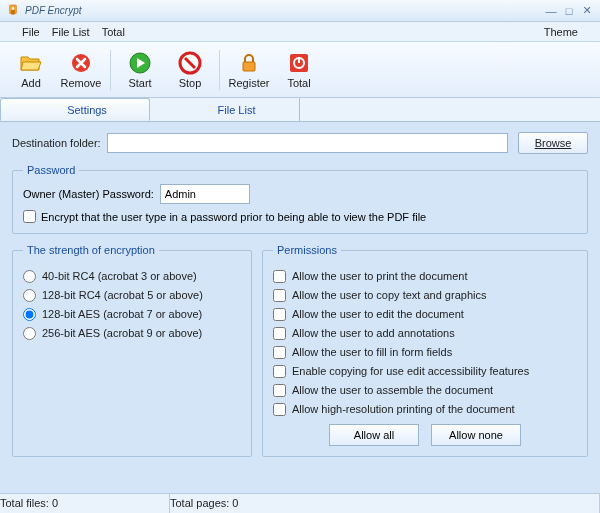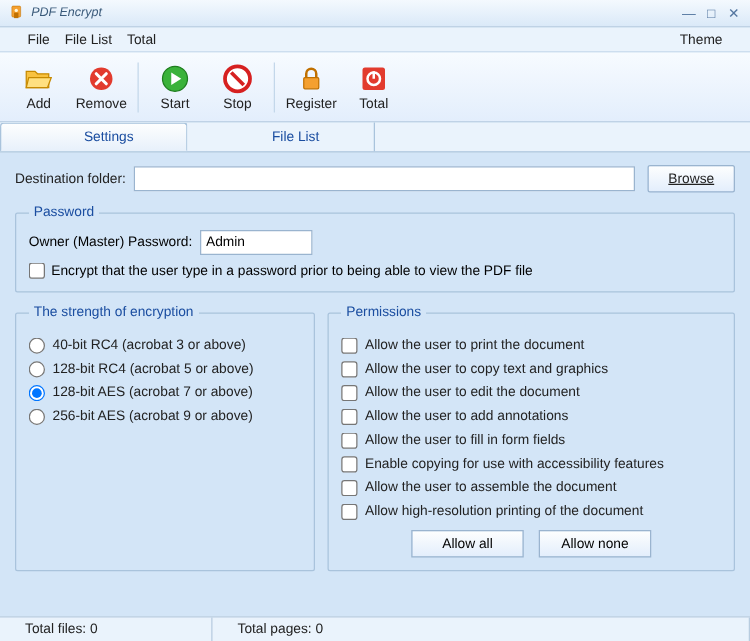--- a/index.html
+++ b/index.html
@@ -47,21 +47,21 @@
 .cols { display: flex; gap: 10px; }
 .cols fieldset { flex: 1; margin-bottom: 0; }
 .cols fieldset.strength { flex: 0 0 240px; }
 .radio, .perm { display: flex; align-items: flex-start; margin: 6px 0; color: #222; }
 .radio input, .perm input { margin-right: 6px; }
 .permbtns { display: flex; justify-content: center; gap: 12px; margin-top: 8px; }
 .permbtns button { height: 22px; width: 90px; background: linear-gradient(#fdfefe, #e3eefc); border: 1px solid #9ab4cf; cursor: pointer; }
 
 
 .statusbar { position: absolute; bottom: 0; left: 0; right: 0; height: 20px; background: #eaf3fc; border-top: 1px solid #b8ccdf; display: flex; }
-.statuscell { border-right: 1px solid #b8ccdf; padding: 3px 20px; color: #222; }
+.statuscell { border-right: 1px solid #b8ccdf; padding: 3px 0; color: #222; }
 .statuscell.first { width: 170px; }
 .statuscell.second { flex: 1; }
 </style>
 </head>
 <body>
 
 <div class="titlebar">
   <span class="appicon">
     <svg viewBox="0 0 16 16">
         <rect x="4" y="1" width="8" height="10" rx="1" fill="#f4a030" stroke="#c07000" stroke-width="0.5"></rect>
@@ -198,21 +198,21 @@
       <label class="perm">
           <input type="checkbox" style="">
           <span>Allow the user to add annotations</span>
         </label>
       <label class="perm">
           <input type="checkbox" style="">
           <span>Allow the user to fill in form fields</span>
         </label>
       <label class="perm">
           <input type="checkbox" style="">
-          <span>Enable copying for use with accessibility features</span>
+          <span>Enable copying for use edit accessibility features</span>
         </label>
       <label class="perm">
           <input type="checkbox" style="">
           <span>Allow the user to assemble the document</span>
         </label>
       <label class="perm">
           <input type="checkbox" style="">
           <span>Allow high-resolution printing of the document</span>
         </label>
       <div class="permbtns">

